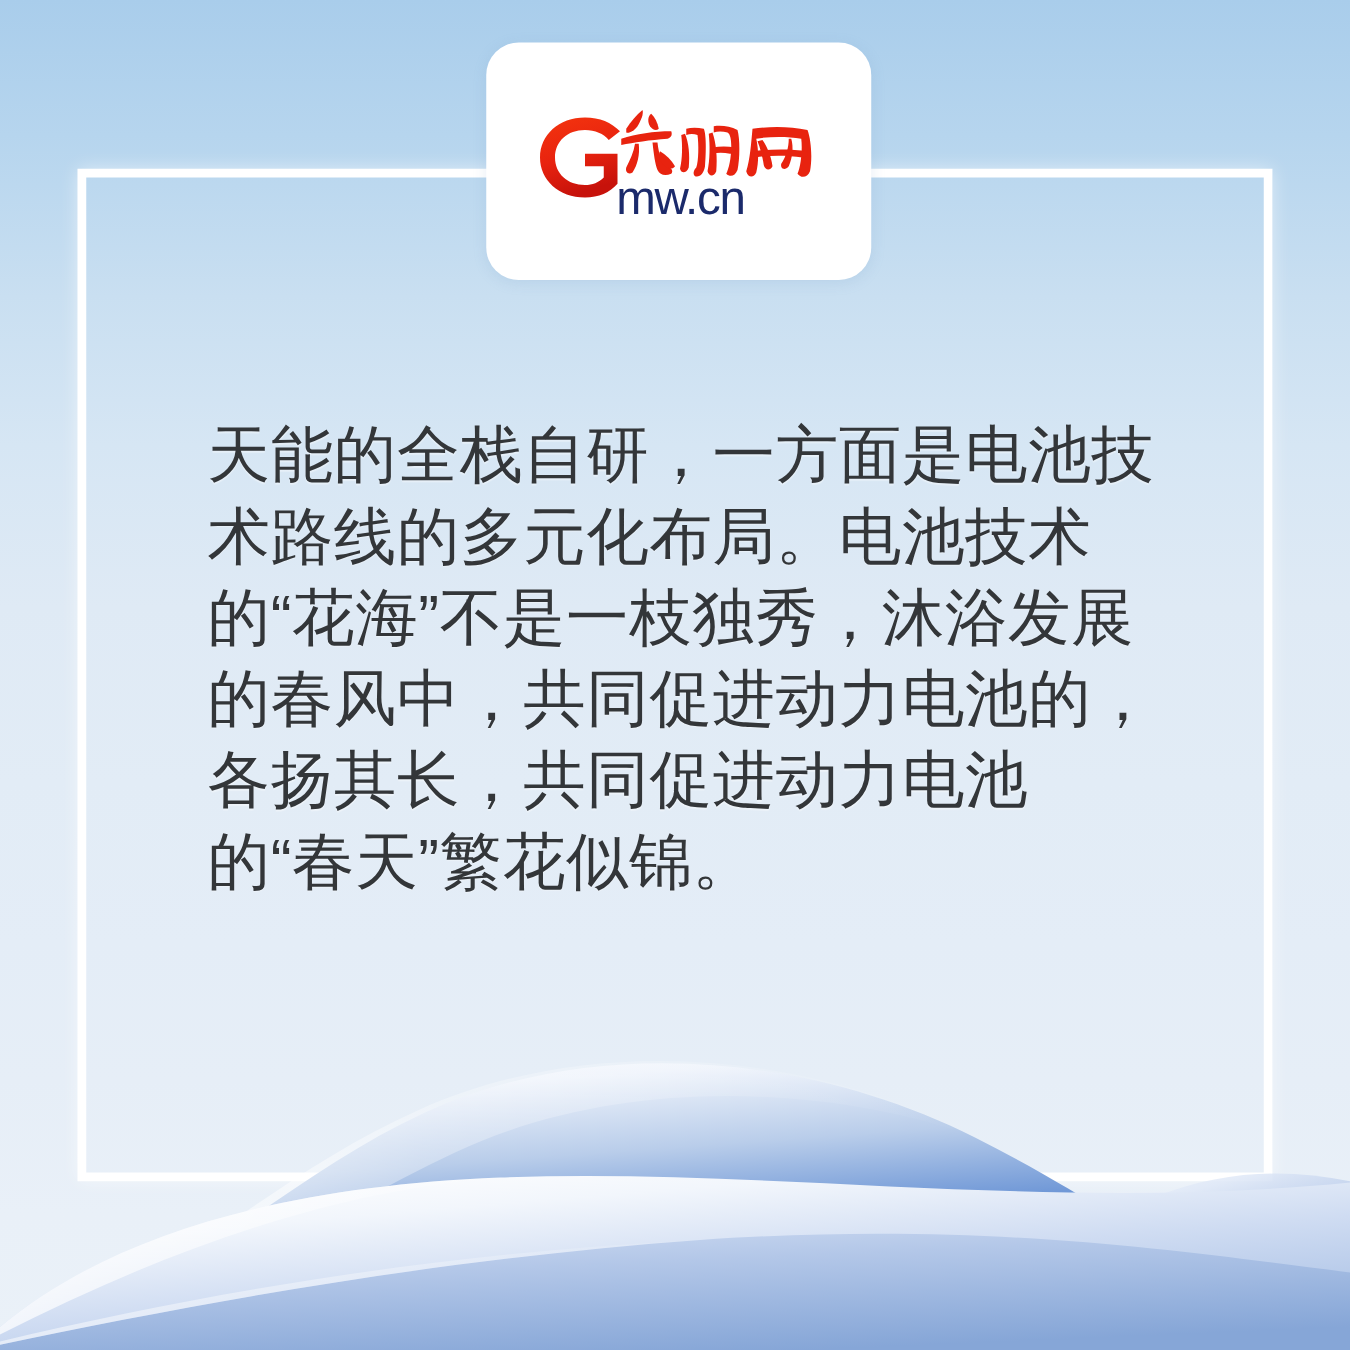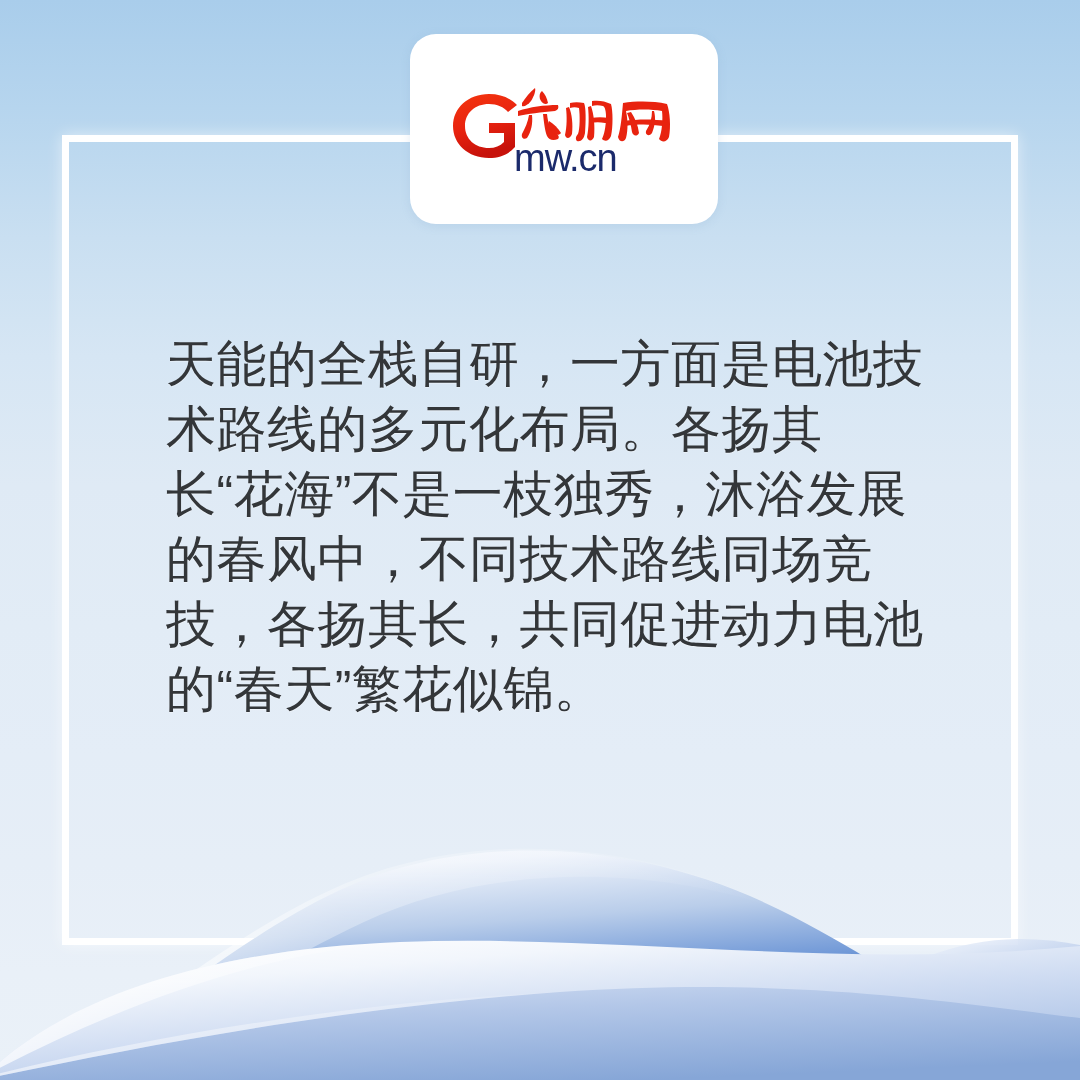--- a/index.html
+++ b/index.html
@@ -36,21 +36,21 @@
     height: 810px;
     border: 7px solid #ffffff;
     box-sizing: border-box;
     box-shadow: 0 0 14px rgba(255,255,255,0.55);
     z-index: 2;
   }
 
   
   #logo-card {
     position: absolute;
-    left: 410px;
+    left: 389px;
     top: 34px;
     width: 308px;
     height: 190px;
     background: #ffffff;
     border-radius: 26px;
     z-index: 6;
     box-shadow: 0 2px 10px rgba(120,160,200,0.18);
     display: flex;
     align-items: center;
     justify-content: center;
@@ -118,21 +118,21 @@
     </defs>
 
     <path d="M760,320 C880,190 980,165 1080,185 L1080,320 Z" fill="url(#gBackB)" opacity="0.85"></path>
 
     <path d="M-20,320 C120,300 210,190 340,130 C470,70 640,80 780,150 C900,210 980,280 1080,305 L1080,320 Z" fill="url(#gBackA)"></path>
 
     <path d="M-20,318 C110,296 200,188 335,128 C468,68 640,78 782,150
              C652,104 486,104 364,162 C240,220 140,300 -20,318 Z" fill="url(#gRidgeGlow)" opacity="0.9"></path>
   </svg>
 
-  <div id="quote">天能的全栈自研，一方面是电池技术路线的多元化布局。各扬其长“花海”不是一枝独秀，沐浴发展的春风中，不同技术路线同场竞技，各扬其长，共同促进动力电池的“春天”繁花似锦。</div>
+  <div id="quote">天能的全栈自研，一方面是电池技术路线的多元化布局。电池技术的“花海”不是一枝独秀，沐浴发展的春风中，共同促进动力电池的，各扬其长，共同促进动力电池的“春天”繁花似锦。</div>
 
   <svg class="scenery" id="dunes-front" viewBox="0 0 1080 230" preserveAspectRatio="none">
     <defs>
       <linearGradient id="gFrontA" x1="0.15" y1="0" x2="0.8" y2="1">
         <stop offset="0%" stop-color="#ffffff"></stop>
         <stop offset="22%" stop-color="#f2f6fc"></stop>
         <stop offset="55%" stop-color="#cfdcf2"></stop>
         <stop offset="100%" stop-color="#a3bce3"></stop>
       </linearGradient>
       <linearGradient id="gFrontB" x1="0.1" y1="0" x2="0.6" y2="1">

